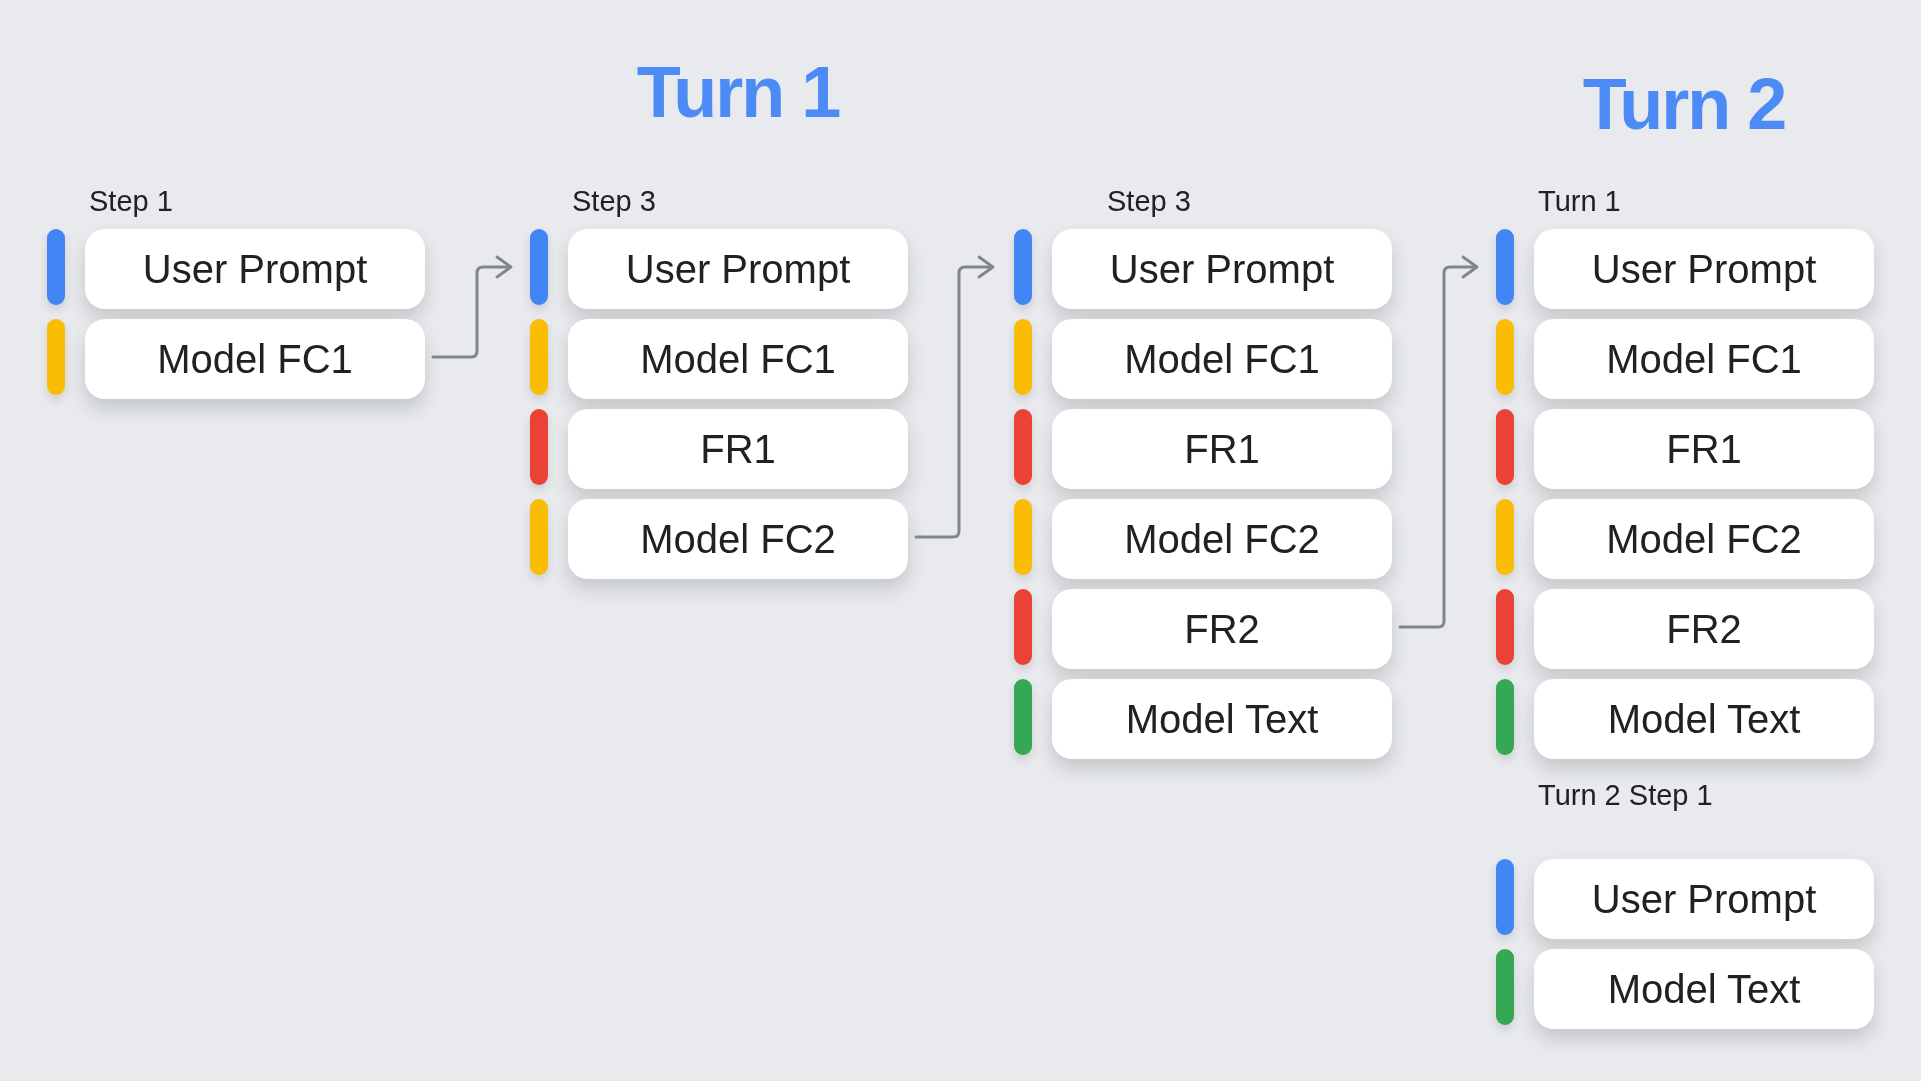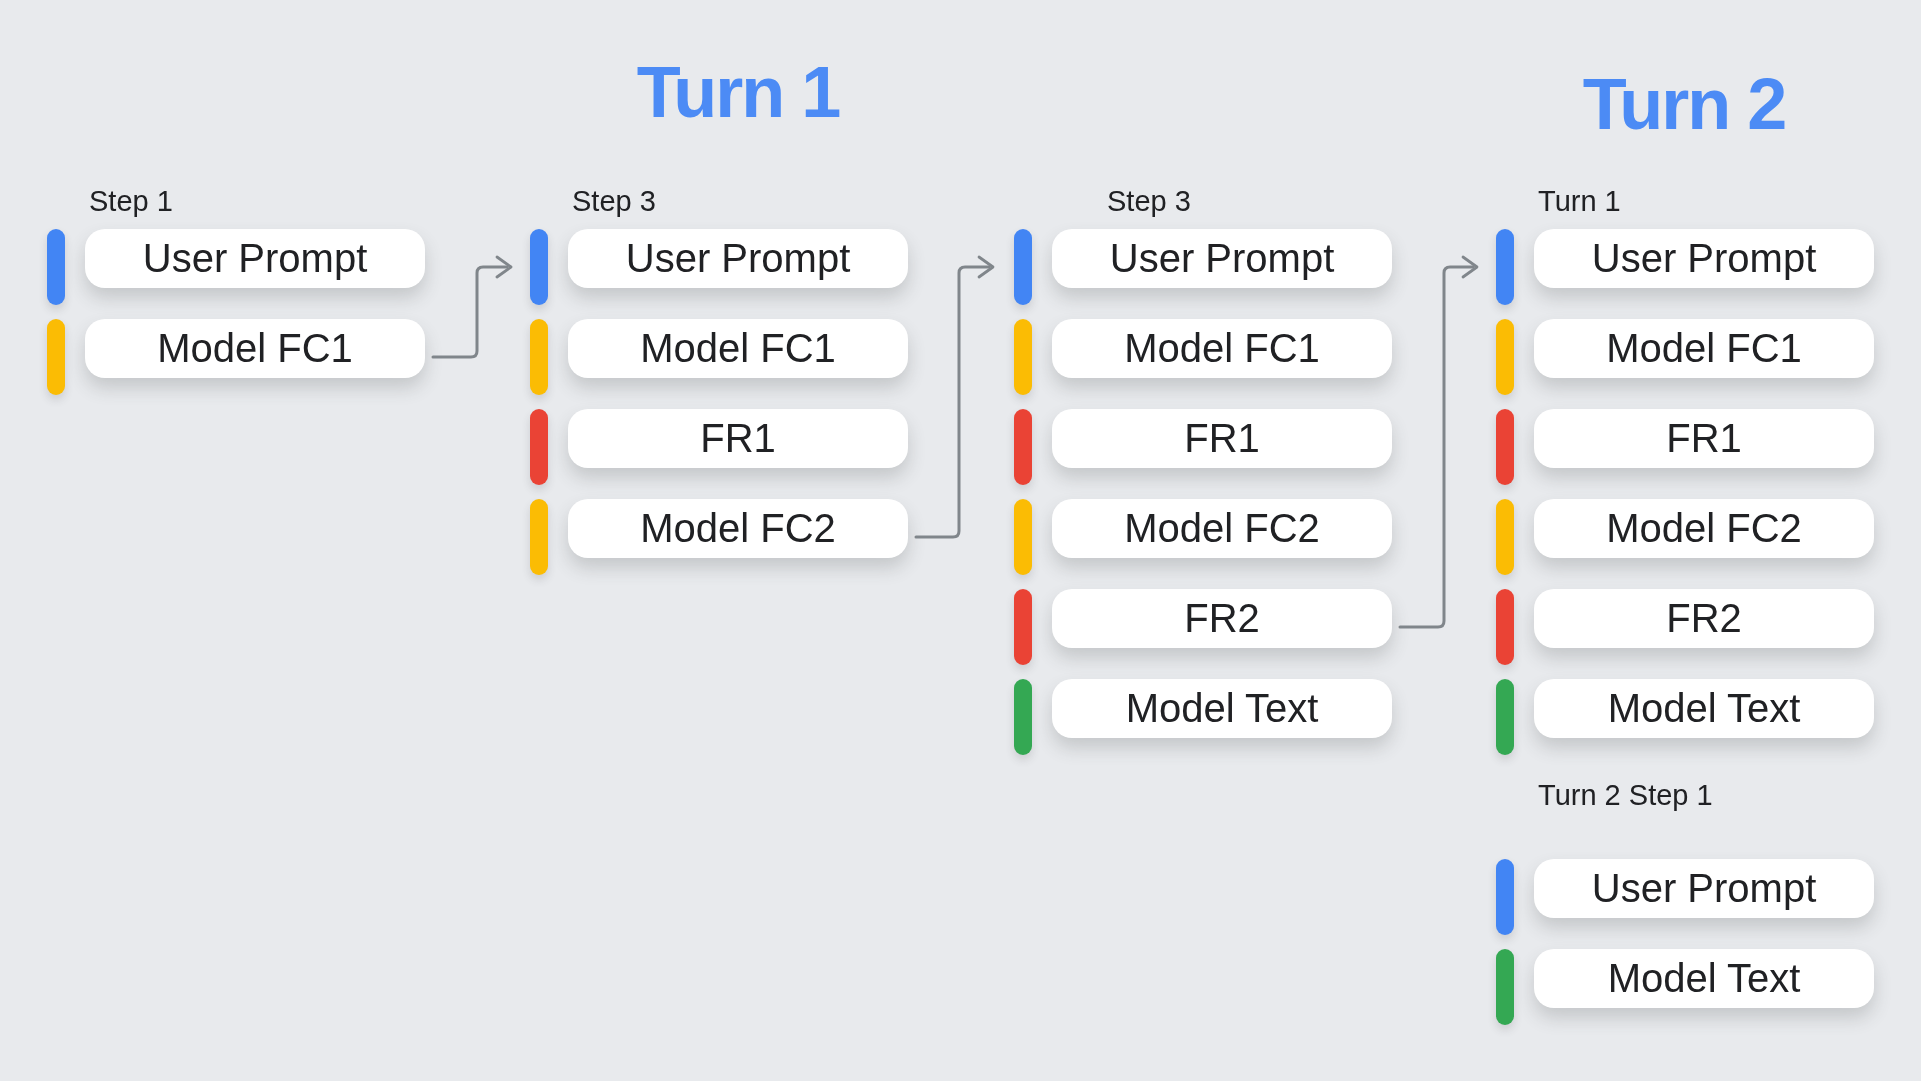--- a/index.html
+++ b/index.html
@@ -42,21 +42,21 @@
   .row{display:flex; height:76px;}
   .bar{
     width:18px; height:76px; border-radius:9px; margin-right:20px; flex:none;
     box-shadow:0 5px 9px rgba(60,64,67,0.16);
   }
   .t-user{background:var(--user-prompt);}
   .t-fc{background:var(--model-fc);}
   .t-fr{background:var(--function-response);}
   .t-text{background:var(--model-text);}
   .card{
-    width:340px; height:59px; flex:none;
+    width:340px; height:80px; flex:none;
     background:var(--card-bg); border-radius:20px;
     display:flex; align-items:center; justify-content:center;
     font-size:40px; font-weight:400; color:var(--card-text); white-space:nowrap;
     box-shadow:0 10px 18px rgba(60,64,67,0.20);
   }
   #arrows{position:absolute; left:0; top:0; pointer-events:none;}
   #arrows path.link{fill:none; stroke:var(--arrow-gray); stroke-width:3; stroke-linecap:round;}
   #arrows .head{fill:none; stroke:var(--arrow-gray); stroke-width:2.8; stroke-linecap:round; stroke-linejoin:round;}
 </style>
 </head>

